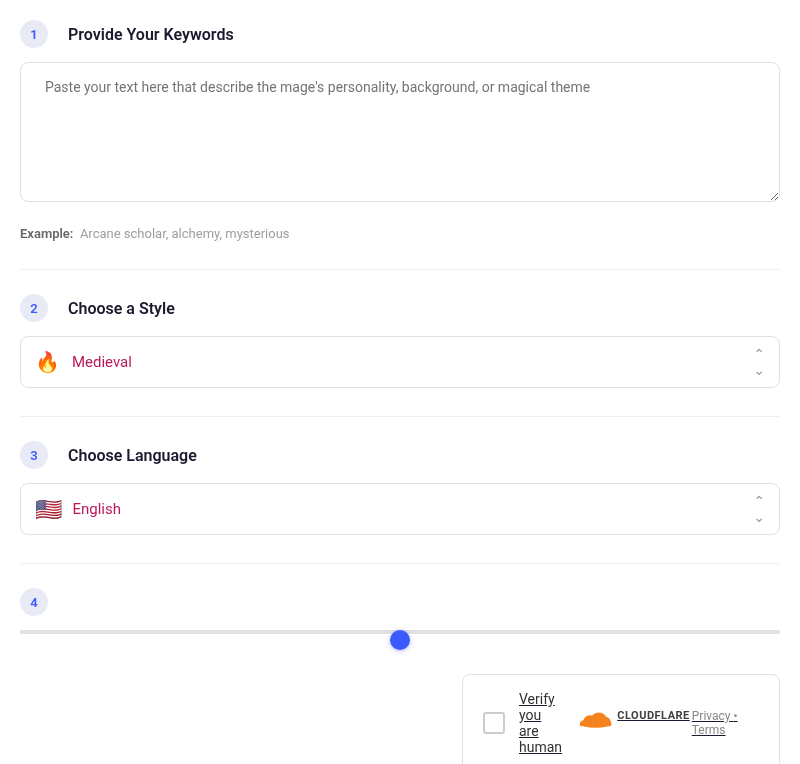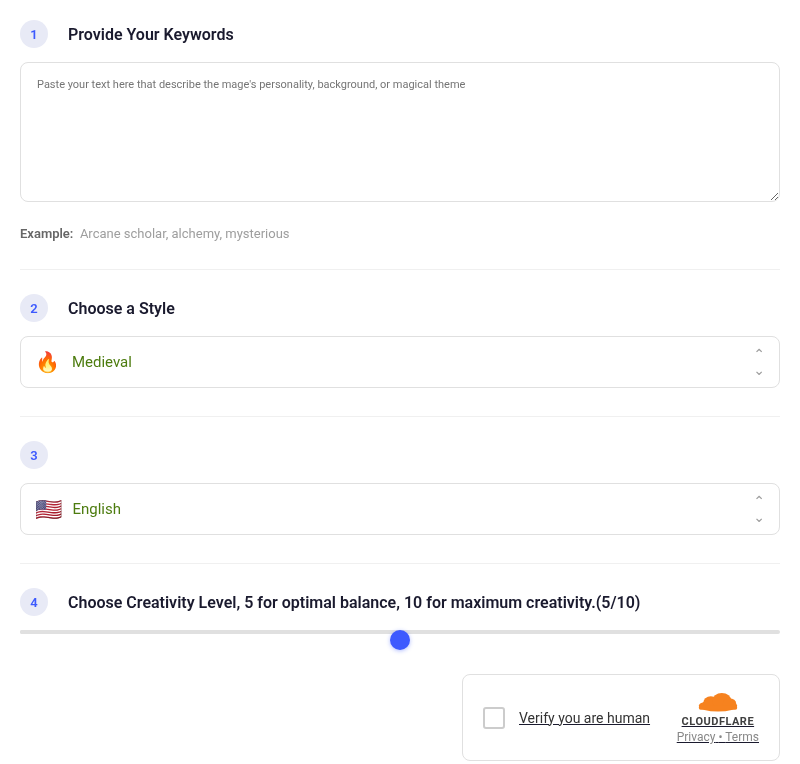--- a/index.html
+++ b/index.html
@@ -47,22 +47,22 @@
 
     .section {
       margin-bottom: 28px;
     }
 
     textarea {
       width: 100%;
       height: 140px;
       border: 1.5px solid #e0e0e0;
       border-radius: 8px;
-      padding: 14px 16px;
-      font-size: 11px;
+      padding: 14px 24px;
+      font-size: 14px;
       color: #9e9e9e;
       resize: vertical;
       outline: none;
       font-family: inherit;
       line-height: 1.5;
     }
 
     .example-text {
       font-size: 13px;
       color: #9e9e9e;
@@ -89,21 +89,21 @@
       font-size: 20px;
       margin-right: 12px;
       flex-shrink: 0;
     }
 
     .select-wrapper select {
       flex: 1;
       border: none;
       outline: none;
       font-size: 15px;
-      color: #4d7c0f;
+      color: #be185d;
       background: transparent;
       appearance: none;
       -webkit-appearance: none;
       cursor: pointer;
       font-family: inherit;
     }
 
     .chevron-icon {
       color: #9e9e9e;
       font-size: 14px;
@@ -187,22 +187,21 @@
     }
 
     .cf-label {
       font-size: 14px;
       color: #333;
       flex: 1;
     }
 
     .cf-logo-area {
       display: flex;
-      flex-direction: column;
-      align-items: center;
+      align-items: flex-start;
       gap: 2px;
     }
 
     .cf-links {
       font-size: 12px;
       color: #888;
     }
 
     .generate-btn {
       display: flex;
@@ -269,40 +268,40 @@
     </select>
     <span class="chevron-icon">⌃<br style="line-height:0">⌄</span>
   </div>
 </div>
 
 <hr class="divider">
 
 <div class="section">
   <div class="step-header">
     <div class="step-number">3</div>
+    <span class="step-title">Choose Language</span>
   </div>
   <div class="select-wrapper">
     <span class="flag-icon">🇺🇸</span>
     <select>
       <option value="English">English</option>
       <option value="Spanish">Spanish</option>
       <option value="French">French</option>
       <option value="German">German</option>
       <option value="Japanese">Japanese</option>
     </select>
     <span class="chevron-icon">⌃<br style="line-height:0">⌄</span>
   </div>
 </div>
 
 <hr class="divider">
 
 <div class="slider-section">
   <div class="step-header">
     <div class="step-number">4</div>
-    <span class="step-title">Choose Creativity Level, 5 for optimal balance, 10 for maximum creativity.(5/10)</span>
   </div>
   <div class="slider-track">
     <div class="slider-fill"></div>
     <input type="range" min="0" max="10" value="5" style="">
   </div>
 </div>
 
 <div class="bottom-area">
   <div class="cloudflare-widget">
     <div class="cf-checkbox"></div>

